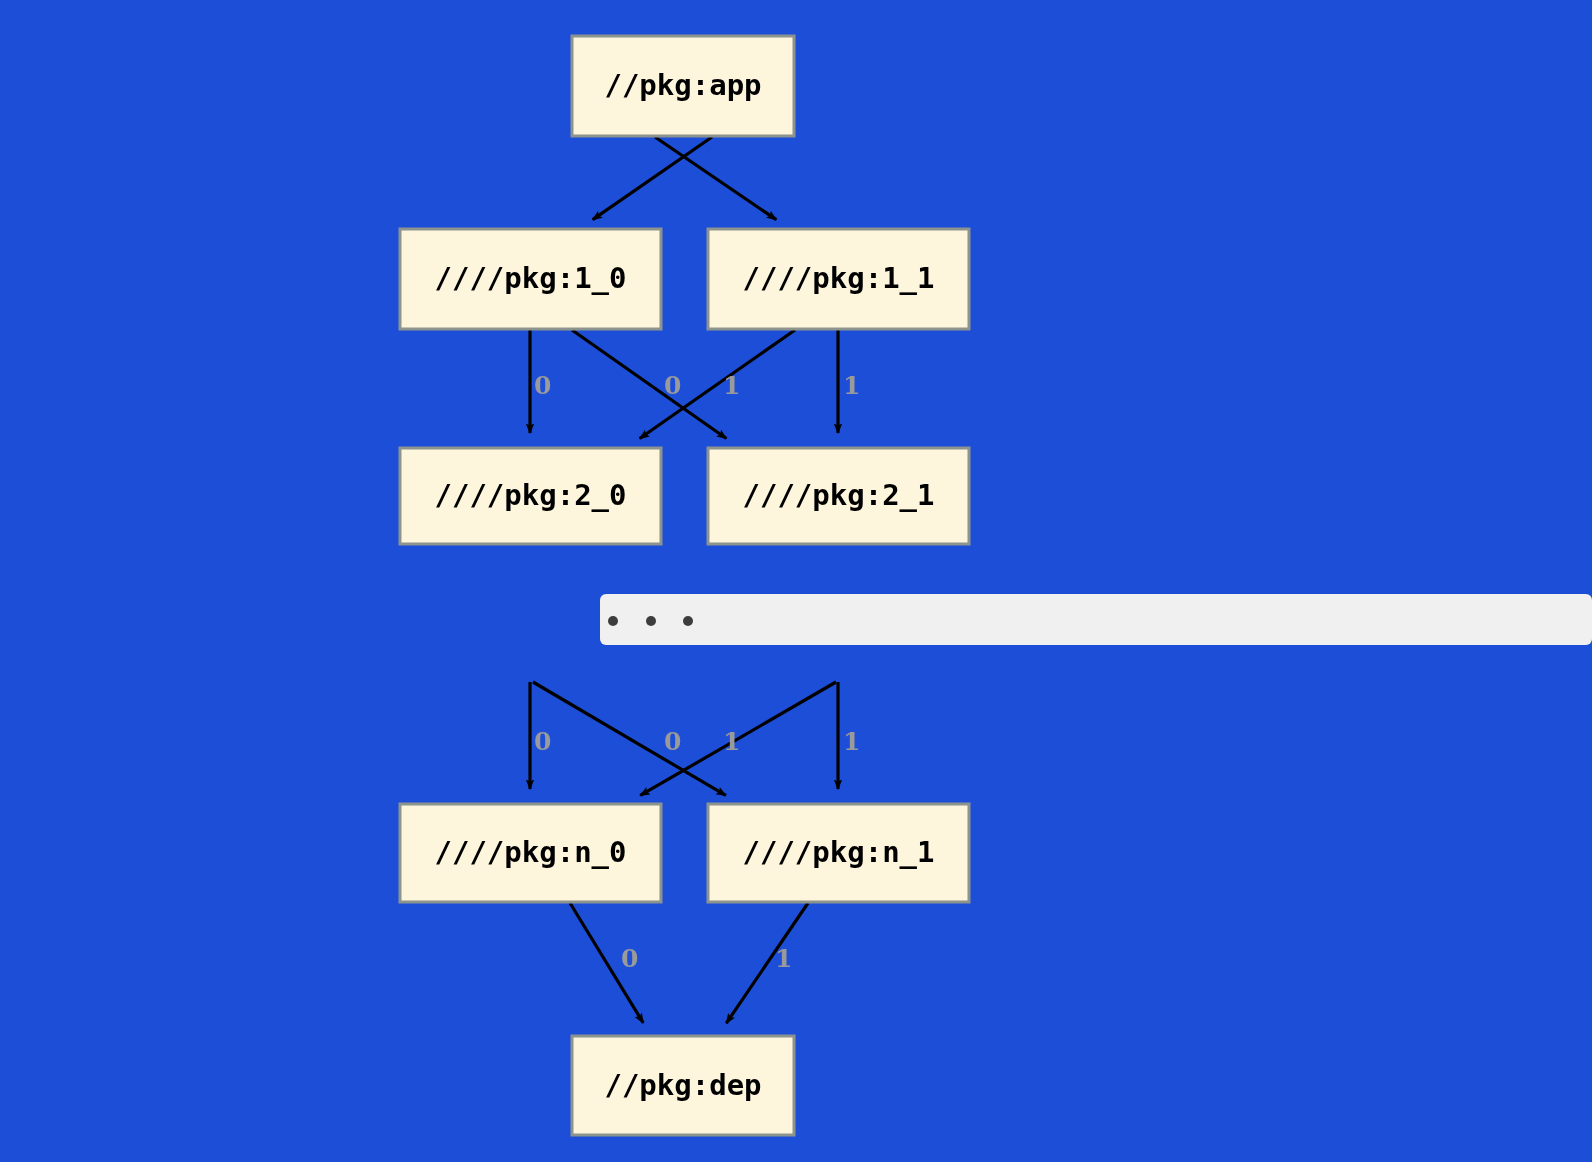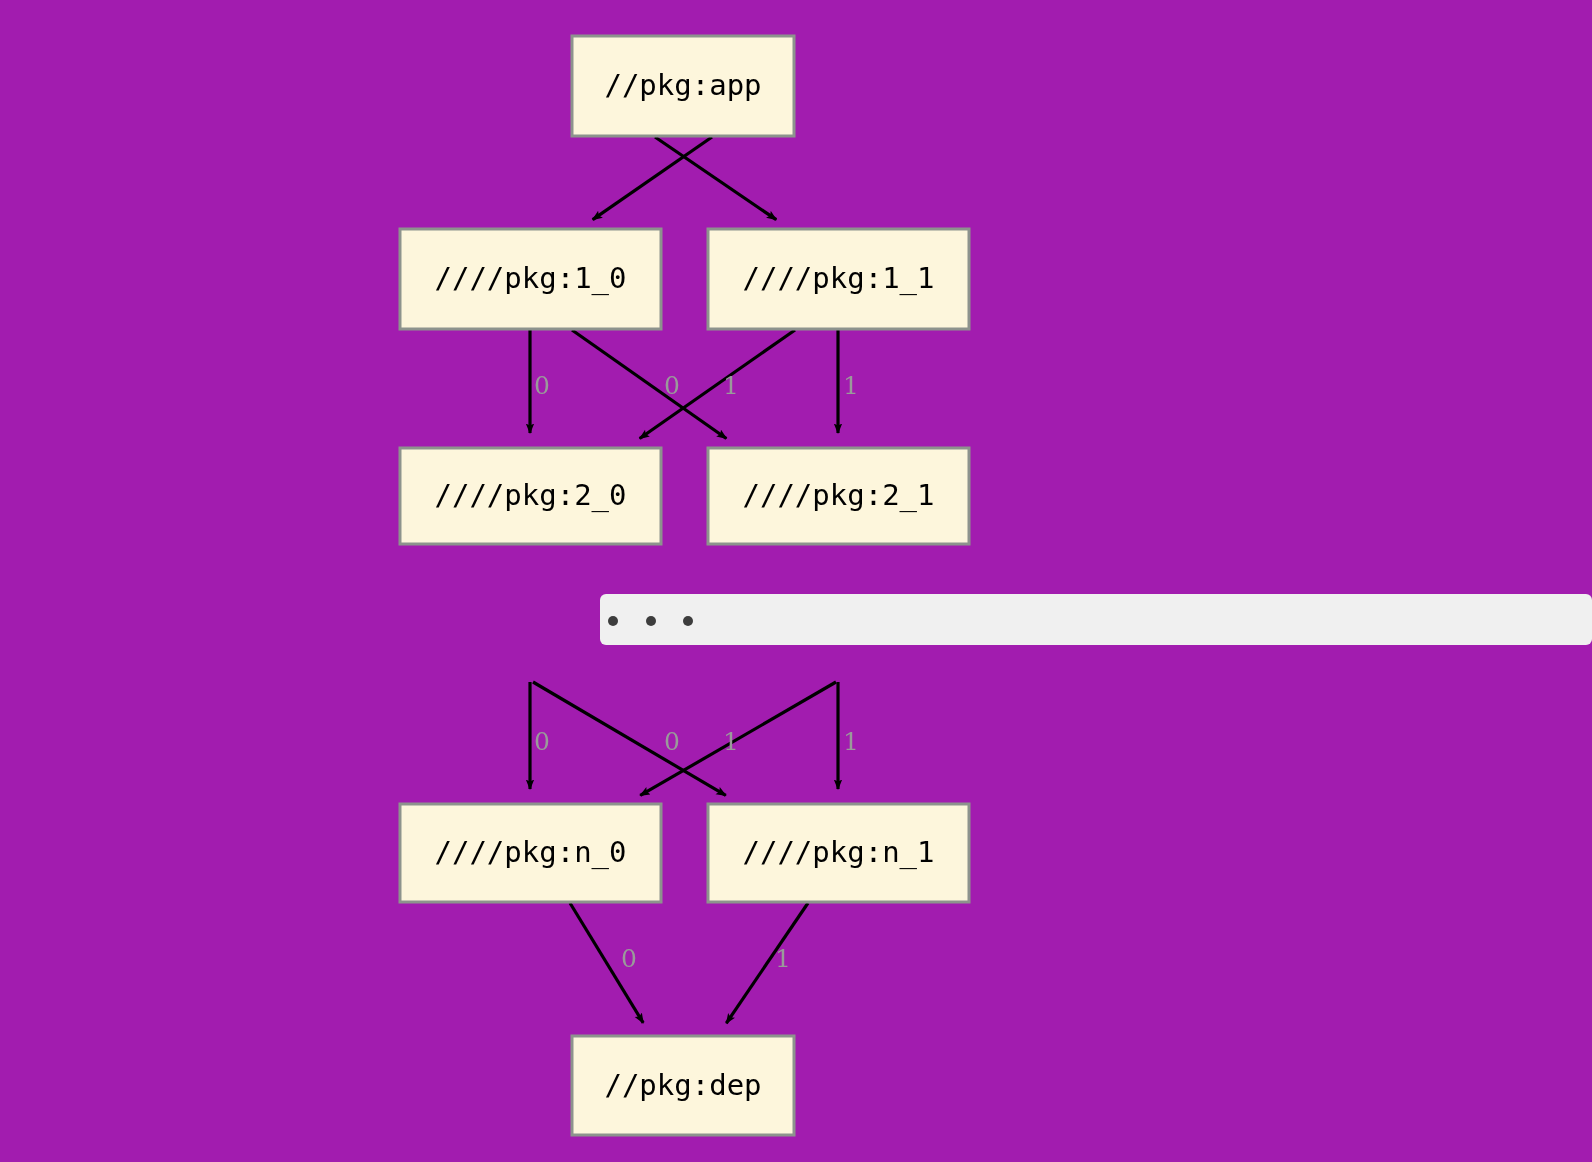--- a/index.html
+++ b/index.html
@@ -7,22 +7,23 @@
     padding: 0;
     background: #ffffff;
   }
   body {
     font-family: "DejaVu Sans Mono", "Liberation Mono", monospace;
   }
   #canvas {
     position: relative;
     width: 1592px;
     height: 1162px;
-    background: #a21caf;
+    background: #1d4ed8;
     overflow: hidden;
+    font-weight: bold;
   }
   #graph-svg {
     position: absolute;
     left: 0;
     top: 0;
     width: 1592px;
     height: 1162px;
   }
   .node-box {
     fill: #fdf6dc;

